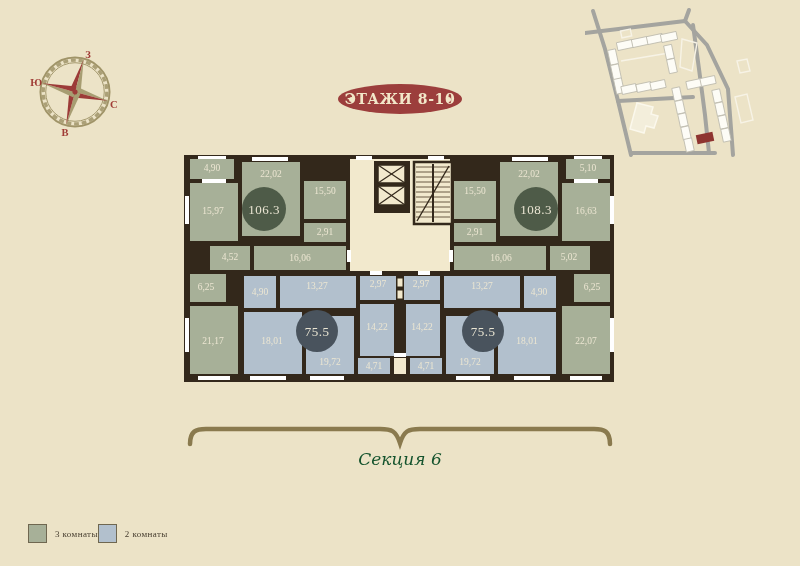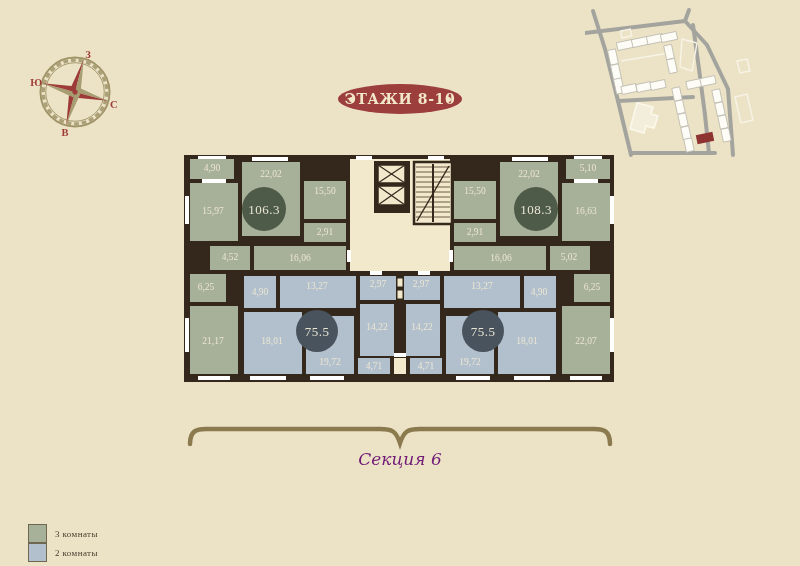--- a/index.html
+++ b/index.html
@@ -7,24 +7,24 @@
          font-family:"Liberation Serif",serif;}
   .abs{position:absolute;}
   
   .badge{left:338px;top:84px;width:124px;height:30px;background:#9c3e3c;border-radius:50%;
          display:flex;align-items:center;justify-content:center;}
   .badge span{color:#f2e7c9;font-family:"DejaVu Serif",serif;font-weight:bold;font-size:14px;
               letter-spacing:.6px;white-space:nowrap;}
   .badge i{position:absolute;top:13px;width:5px;height:5px;border-radius:50%;background:#f2e7c9;}
   .badge i.dl{left:11px;} .badge i.dr{right:11px;}
   
-  .section-label{left:300px;top:449px;width:200px;text-align:center;color:#701a75;
+  .section-label{left:300px;top:449px;width:200px;text-align:center;color:#14532d;
                  font-family:"DejaVu Serif",serif;font-style:italic;font-size:17px;}
   
-  .legend{left:28px;top:524px;display:flex;align-items:flex-end;flex-direction:column;}
+  .legend{left:28px;top:524px;display:flex;align-items:flex-end;}
   .legend .item{display:flex;align-items:center;}
   .legend .item + .item{}
   .swatch{width:19px;height:19px;border:1px solid #6f6750;box-sizing:border-box;}
   .legend .lbl{margin-left:8px;font-size:9px;color:#453c2e;letter-spacing:.4px;}
   svg text{font-family:"Liberation Serif",serif;}
 </style>
 </head>
 <body>
 
 <div class="stage">

